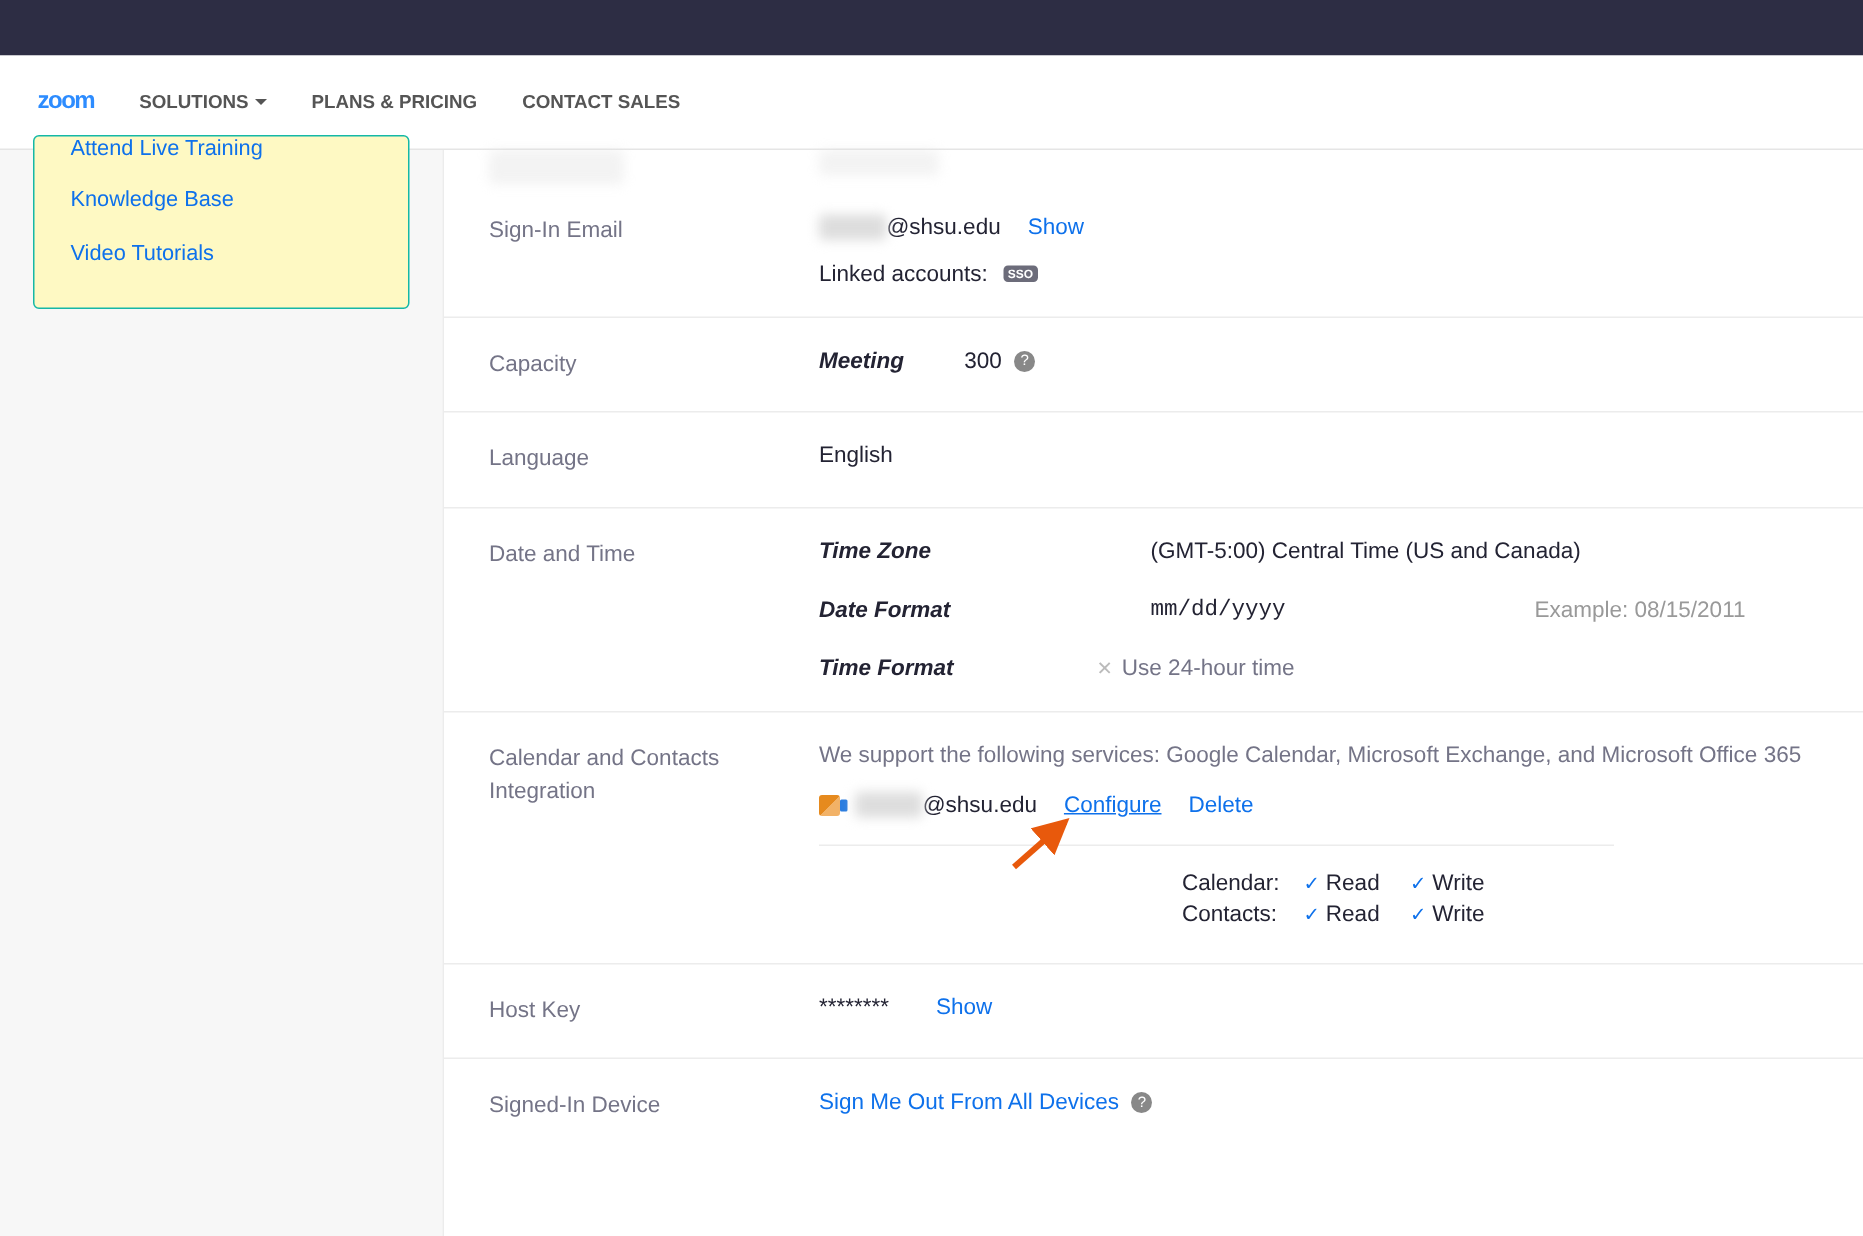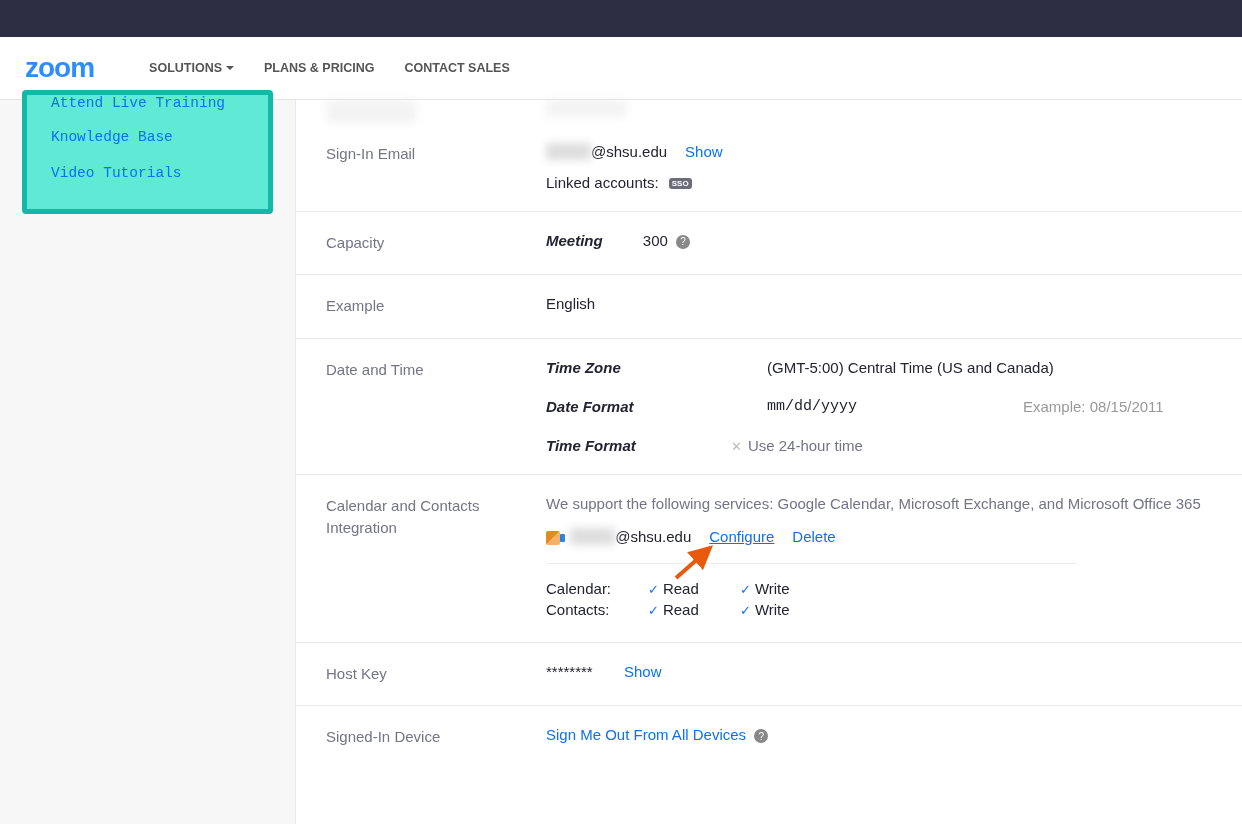--- a/index.html
+++ b/index.html
@@ -1,25 +1,25 @@
 <!DOCTYPE html>
 <html><head>
 <meta charset="utf-8">
 <style>
   * { box-sizing: border-box; margin: 0; padding: 0; }
   body { font-family: -apple-system, BlinkMacSystemFont, "Segoe UI", Helvetica, Arial, sans-serif; background: #f7f7f7; color: #232333; width:1242px; }
   .topbar { background: #2d2d44; height: 37px; width:100%; }
   .header { background: #fff; height: 63px; border-bottom:1px solid #e5e5e5; display:flex; align-items:center; padding-left:25px; }
-  .logo { color:#2D8CFF; font-weight:700; font-size:28px; letter-spacing:-1px; margin-right:55px; }
+  .logo { color:#2D8CFF; font-weight:700; font-size:16px; letter-spacing:-1px; margin-right:30px; }
   .nav { display:flex; gap:30px; }
   .nav-item { font-size:12.5px; font-weight:600; color:#555; cursor:pointer; display:flex; align-items:center; gap:4px;}
   .caret { width:0;height:0;border-left:4px solid transparent;border-right:4px solid transparent;border-top:4px solid #555; }
   .page { display:flex; }
   .sidebar { width:295px; padding:0 22px 0 22px; }
-  .sidecard { background:#5eead4; border:5px solid #14b8a6; border-radius:4px; padding:0 24px 18px 24px; margin-top:-10px;font-family:Liberation Mono, monospace;}
+  .sidecard { background:#fef9c3; border:1px solid #14b8a6; border-radius:4px; padding:0 24px 18px 24px; margin-top:-10px;}
   .sidelink { color:#0E71EB; font-size:14.5px; padding:10px 0; cursor:pointer; }
   .sidelink.cut { color:#0E71EB; font-size:14.5px; padding:6px 0 8px 0; overflow:hidden; white-space:nowrap;}
   .main { flex:1; background:#fff; border-left:1px solid #ececec; padding:0 0 40px 0; min-height:800px;}
   .row { display:flex; padding:20px 0 20px 30px; border-bottom:1px solid #ececec; margin-left:0; }
   .row.noborder { border-bottom:none; }
   .row.first { padding-top:0; }
   .label-col { width:220px; color:#747487; font-size:15px; padding-top:0px; line-height:1.5;}
   .value-col { flex:1; font-size:15px; }
   .muted { color:#747487; }
   .link { color:#0E71EB; cursor:pointer; }
@@ -30,21 +30,21 @@
   .mb22 { margin-bottom:22px;gap:36px; }
   .subrow { display:flex; align-items:center; gap:18px; }
   .subcol2 { display:flex; }
   .w185 { width:185px; }
   .blur { filter: blur(4px); background:#ddd; color:transparent; border-radius:3px; display:inline-block; }
   .help-icon { display:inline-flex; width:14px;height:14px;border-radius:50%; background:#888; color:#fff; font-size:10px; align-items:center; justify-content:center; margin-left:4px; vertical-align:middle;}
   .sso-badge { display:inline-flex; background:#6c6c7a; color:#fff; font-size:8px; font-weight:700; padding:1px 3px; border-radius:3px; align-items:center; vertical-align:middle; margin-left:6px;}
   .check { color:#0E71EB; font-size:13px; margin-right:4px; }
   .xmark { color:#bbb; font-size:13px; margin-right:6px; }
   .hr-inner { border:0; border-top:1px solid #ececec; margin:18px 0 16px 0; width:530px;}
-  .perm-row { display:flex; gap:32px; font-size:15px; margin-bottom:4px;}
+  .perm-row { display:flex; gap:11px; font-size:15px; margin-bottom:4px;justify-content:center;}
   .perm-label { width:70px; color:#232333;}
   .perm-item { width:60px; color:#232333;}
   .example { color:#999; }
   .cal-icon { display:inline-block; width:14px;height:14px; background:linear-gradient(135deg,#e68a1e 50%,#f2b267 50%); border-radius:2px; vertical-align:middle; margin-right:6px; position:relative;}
   .cal-icon::after{content:"";position:absolute;right:-5px;top:3px;width:5px;height:8px;background:#2b7de0;border-radius:1px;}
   .arrow { position:absolute; width:46px; height:40px; pointer-events:none; }
   .arrow svg { width:100%; height:100%; }
   .rel { position:relative; }
   .linked-row { margin-top:14px; font-size:15px; color:#232333;}
 </style>
@@ -101,21 +101,21 @@
     <div class="row">
       <div class="label-col">Capacity</div>
       <div class="value-col">
         <span class="bold" style="margin-right:36px;">Meeting</span>
         <span>300</span>
         <span class="help-icon">?</span>
       </div>
     </div>
 
     <div class="row">
-      <div class="label-col">Example</div>
+      <div class="label-col">Language</div>
       <div class="value-col">English</div>
     </div>
 
     <div class="row">
       <div class="label-col">Date and Time</div>
       <div class="value-col">
         <div class="subcol2 mb22">
           <div class="bold w185">Time Zone</div>
           <div>(GMT-5:00) Central Time (US and Canada)</div>
         </div>

